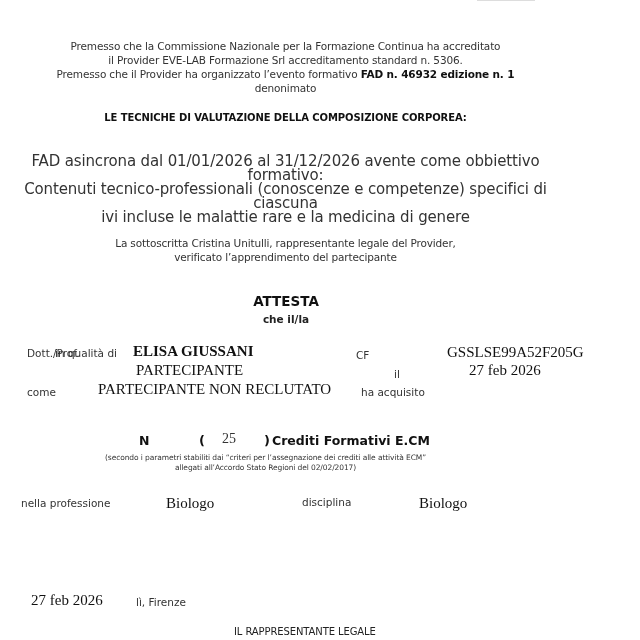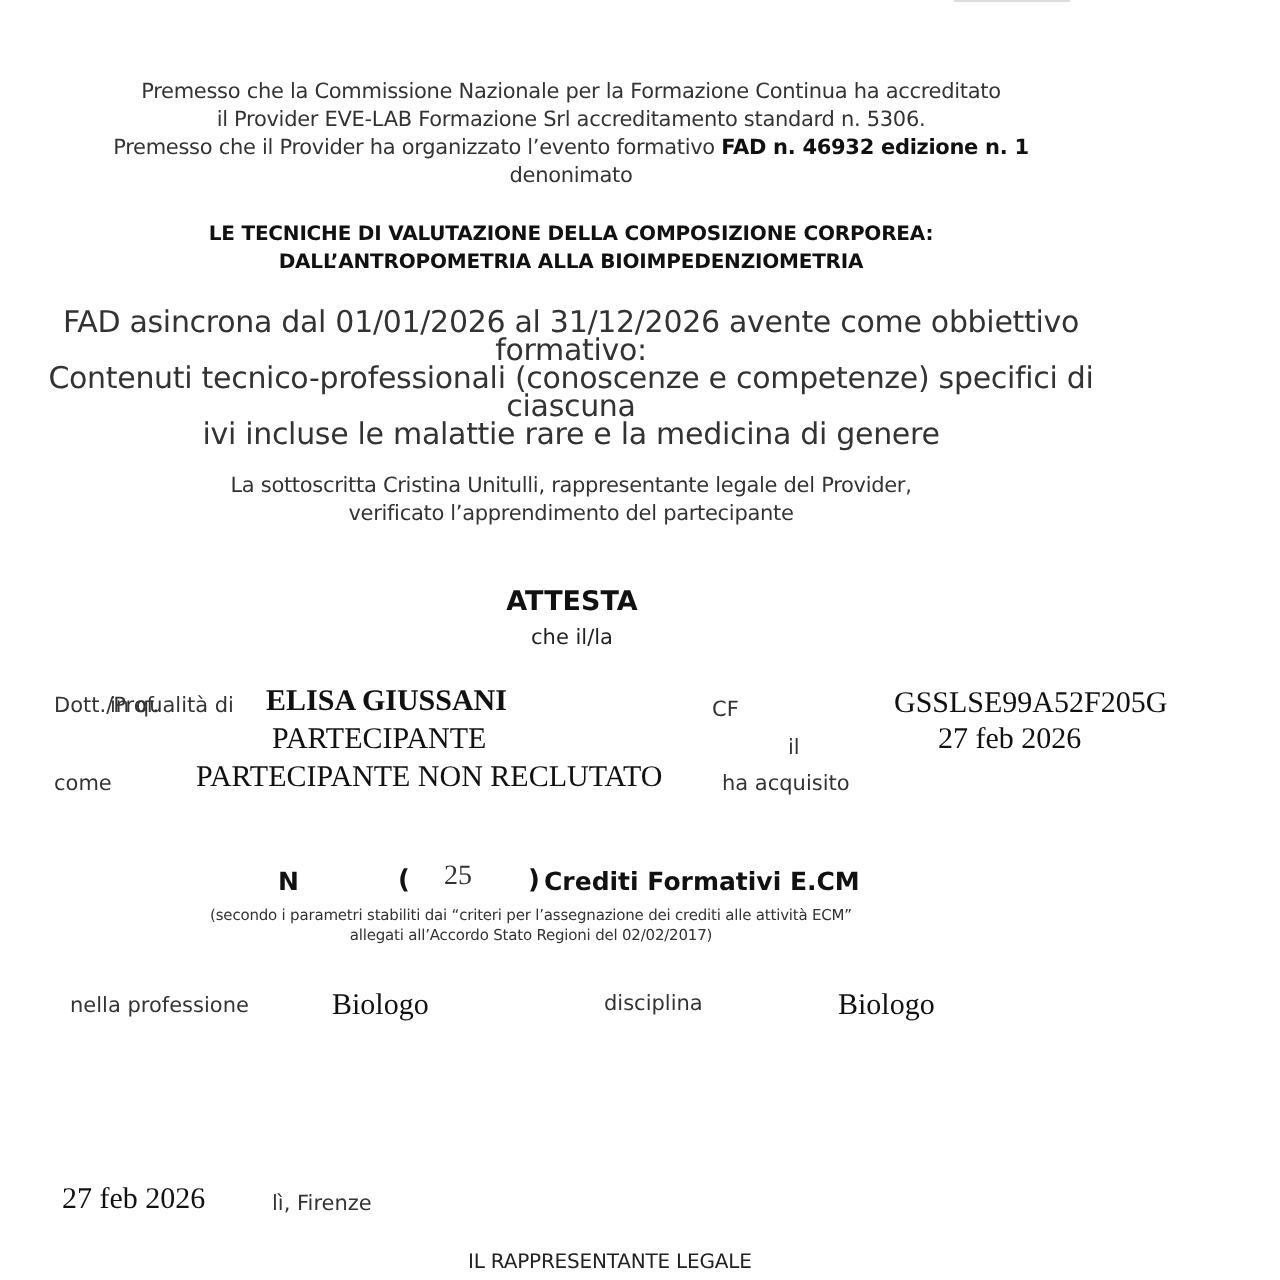--- a/index.html
+++ b/index.html
@@ -37,21 +37,21 @@
     .intro { top: 39px; font-size: 10.5px; line-height: 14px; letter-spacing: -0.15px; }
     .intro b { font-weight: bold; color: #111; }
 
     .course-title { top: 111px; font-size: 10px; line-height: 14px; font-weight: bold; color: #111; letter-spacing: -0.1px; }
 
     .fad-desc { top: 154px; font-size: 15px; line-height: 14px; letter-spacing: -0.15px; }
 
     .signer { top: 236px; font-size: 10.5px; line-height: 14px; letter-spacing: -0.15px; }
 
     .attesta { top: 293px; left: 0; width: 572px; text-align: center; font-size: 13.5px; font-weight: bold; color: #111; }
-    .che { top: 313px; left: 0; width: 572px; text-align: center; font-size: 10.5px; font-weight: normal; color: #222; }
+    .che { top: 313px; left: 0; width: 572px; text-align: center; font-size: 10.5px; font-weight: bold; color: #222; }
 
     .lbl { font-size: 10.5px; color: #333; }
     .val { font-size: 15px; }
     .val-bold { font-size: 15px; font-weight: bold; }
 
     .credits-n { font-size: 12.5px; font-weight: bold; color: #111; }
     .credits-paren { font-size: 13px; font-weight: bold; color: #111; }
     .credits-num { font-size: 14px; color: #333; }
     .credits-label { font-size: 12.5px; font-weight: bold; color: #111; }
 
@@ -66,21 +66,20 @@
 
 <div class="center-block intro gray">
   <div>Premesso che la Commissione Nazionale per la Formazione Continua ha accreditato</div>
   <div>il Provider EVE-LAB Formazione Srl accreditamento standard n. 5306.</div>
   <div><span>Premesso che il Provider ha organizzato l’evento formativo </span><b>FAD n. 46932 edizione n. 1</b></div>
   <div>denonimato</div>
 </div>
 
 <div class="center-block course-title">
   <div>LE TECNICHE DI VALUTAZIONE DELLA COMPOSIZIONE CORPOREA:</div>
-  <div>DALL’ANTROPOMETRIA ALLA BIOIMPEDENZIOMETRIA</div>
 </div>
 
 <div class="center-block fad-desc gray">
   <div>FAD asincrona dal 01/01/2026 al 31/12/2026 avente come obbiettivo formativo:</div>
   <div>Contenuti tecnico-professionali (conoscenze e competenze) specifici di ciascuna</div>
   <div>ivi incluse le malattie rare e la medicina di genere</div>
 </div>
 
 <div class="center-block signer gray">
   <div>La sottoscritta Cristina Unitulli, rappresentante legale del Provider,</div>
@@ -108,20 +107,20 @@
 <div class="abs credits-paren" style="left:199px; top:433px;">(</div>
 <div class="abs serif credits-num" style="left:222px; top:431px;">25</div>
 <div class="abs credits-paren" style="left:264px; top:433px;">)</div>
 <div class="abs credits-label" style="left:272px; top:433px;">Crediti Formativi E.CM</div>
 
 <div class="center-block criteria" style="left:-20px;">
   <div>(secondo i parametri stabiliti dai “criteri per l’assegnazione dei crediti alle attività ECM”</div>
   <div>allegati all’Accordo Stato Regioni del 02/02/2017)</div>
 </div>
 
-<div class="abs lbl" style="left:21px; top:497px;margin-left:14px;">nella professione</div>
+<div class="abs lbl" style="left:21px; top:497px;">nella professione</div>
 <div class="abs serif val" style="left:166px; top:495px;">Biologo</div>
 <div class="abs lbl" style="left:302px; top:496px;">disciplina</div>
 <div class="abs serif val" style="left:419px; top:495px;">Biologo</div>
 
 <div class="abs serif val" style="left:31px; top:592px;">27 feb 2026</div>
 <div class="abs lbl" style="left:136px; top:596px;">lì, Firenze</div>
 <div class="abs legal" style="left:211px; top:626px;margin-left:23px;">IL RAPPRESENTANTE LEGALE</div>
 
 </body></html>

